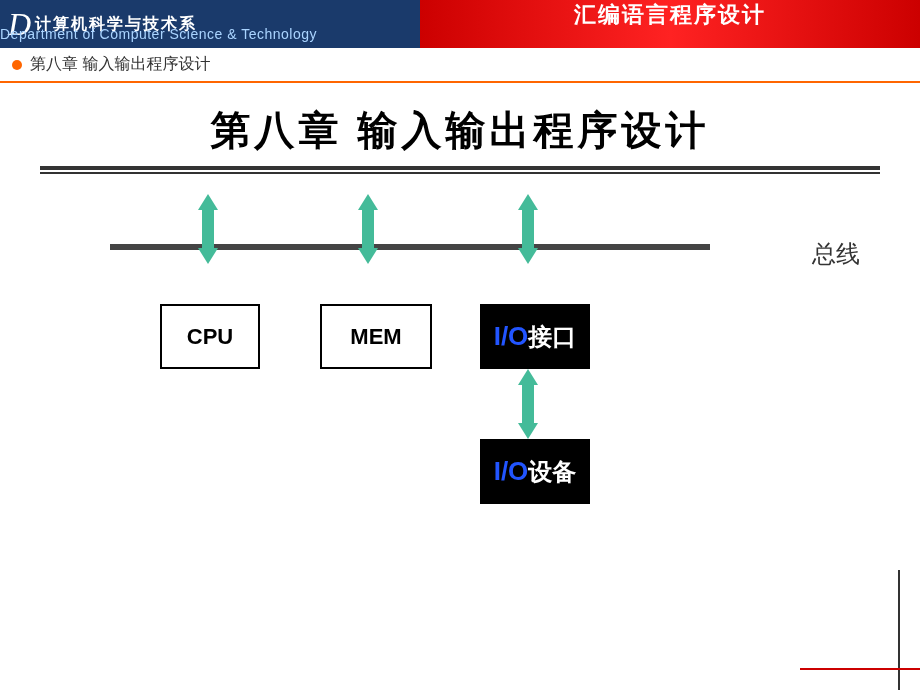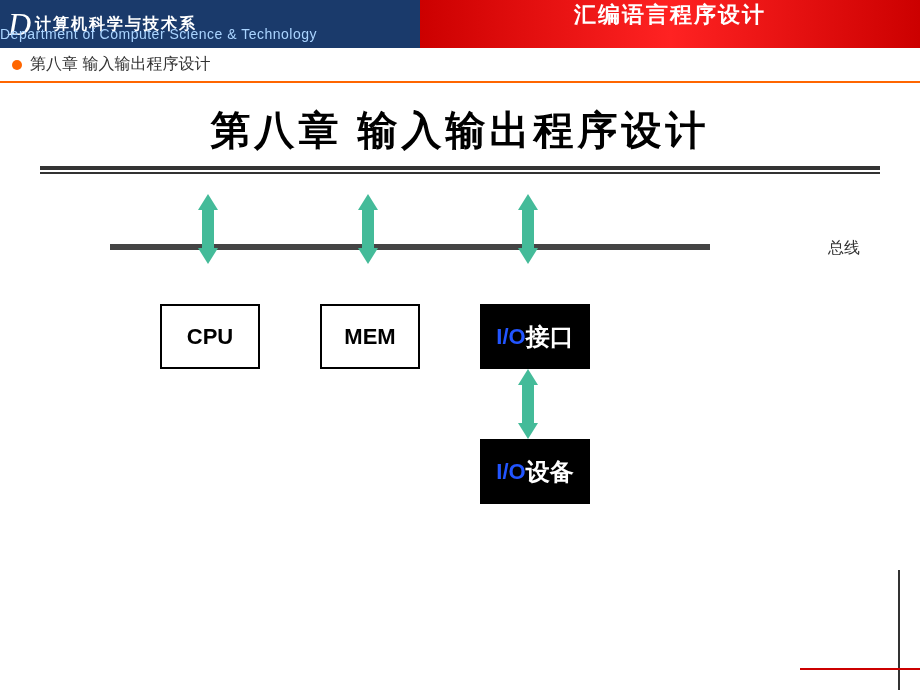--- a/index.html
+++ b/index.html
@@ -131,21 +131,21 @@
       height: 2px;
       background: #333333;
       margin-bottom: 20px;
     }
 
     
     .bus-label {
       position: absolute;
       right: 60px;
       top: 155px;
-      font-size: 16px;
+      font-size: 24px;
       color: #333;
       font-family: 'SimHei', 'Microsoft YaHei', sans-serif;
     }
 
     
     .diagram {
       position: relative;
       width: 700px;
       margin: 0 auto;
       height: 340px;
@@ -214,21 +214,21 @@
       color: #000000;
     }
 
     .component-box.black {
       background: #000000;
       color: #0055ff;
     }
 
     .io-blue {
       color: #2255ff;
-      font-size: 22px;
+      font-size: 26px;
       font-weight: bold;
     }
 
     .io-white {
       color: #ffffff;
       font-size: 24px;
       font-weight: bold;
     }
 
     
@@ -304,21 +304,21 @@
       </div>
 
       <div class="arrow-container" style="left: 248px; top: 0px;">
         <div class="double-arrow">
           <div class="arrow-head-up"></div>
           <div class="arrow-body" style="height: 38px;"></div>
           <div class="arrow-head-down"></div>
         </div>
       </div>
 
-      <div class="component-box white" style="left: 210px; top: 110px; width: 100px; height: 65px;">
+      <div class="component-box white" style="left: 210px; top: 110px; width: 112px; height: 65px;">
         <span>MEM</span>
       </div>
 
       <div class="arrow-container" style="left: 408px; top: 0px;">
         <div class="double-arrow">
           <div class="arrow-head-up"></div>
           <div class="arrow-body" style="height: 38px;"></div>
           <div class="arrow-head-down"></div>
         </div>
       </div>

